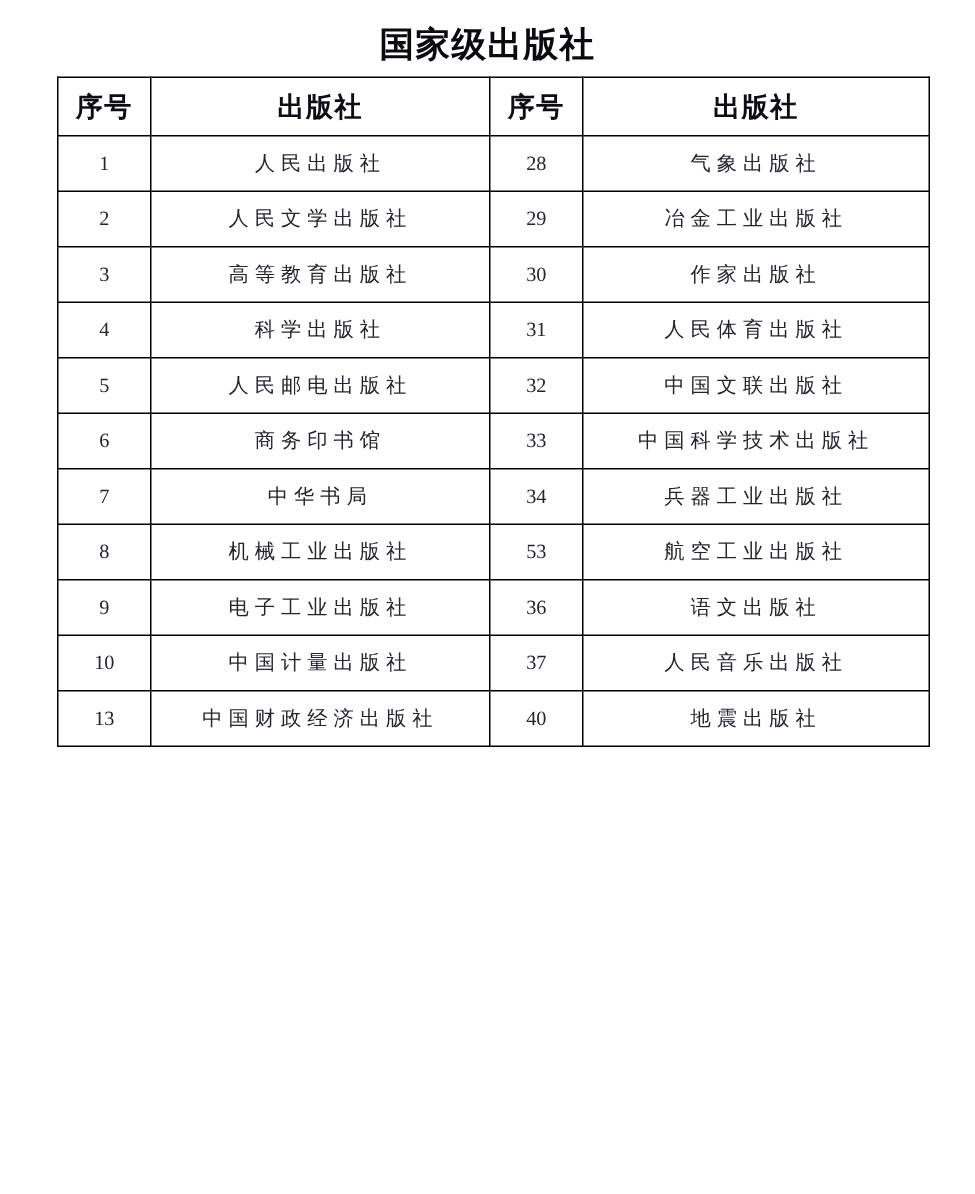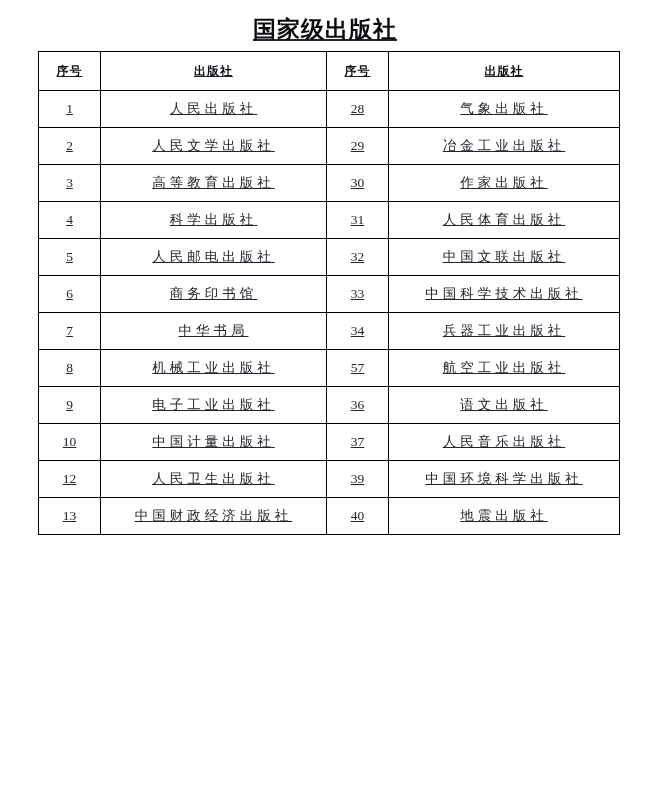--- a/index.html
+++ b/index.html
@@ -14,21 +14,20 @@
     background: var(--bg-color);
   }
   .page {
     position: relative;
     width: 650px;
     height: 760px;
     background: var(--bg-color);
     font-family: "Liberation Serif", "DejaVu Serif", serif;
     color: var(--text-color);
     overflow: hidden;
-    text-decoration: underline;
   }
   .doc-title {
     margin: 0;
     padding-top: 14px;
     height: 51px;
     text-align: center;
     font-size: 23px;
     font-weight: bold;
     color: #0a0a0f;
     letter-spacing: 1px;
@@ -43,21 +42,21 @@
   .pub-table td {
     border: 1px solid var(--border-color);
     text-align: center;
     vertical-align: middle;
     padding: 0 2px;
     overflow: hidden;
     white-space: nowrap;
   }
   .pub-table thead th {
     height: 39px;
-    font-size: 12px;
+    font-size: 18px;
     font-weight: bold;
     color: #0d0d14;
     letter-spacing: 1px;
   }
   .pub-table tbody td {
     height: 37px;
     font-size: 13.5px;
   }
   .pub-table td.num {
     letter-spacing: 0;
@@ -131,42 +130,36 @@
         </tr>
         <tr>
           <td class="num">7</td>
           <td class="pub">中华书局</td>
           <td class="num">34</td>
           <td class="pub">兵器工业出版社</td>
         </tr>
         <tr>
           <td class="num">8</td>
           <td class="pub">机械工业出版社</td>
-          <td class="num">57</td>
+          <td class="num">53</td>
           <td class="pub">航空工业出版社</td>
         </tr>
         <tr>
           <td class="num">9</td>
           <td class="pub">电子工业出版社</td>
           <td class="num">36</td>
           <td class="pub">语文出版社</td>
         </tr>
         <tr>
           <td class="num">10</td>
           <td class="pub">中国计量出版社</td>
           <td class="num">37</td>
           <td class="pub">人民音乐出版社</td>
         </tr>
         <tr>
-          <td class="num">12</td>
-          <td class="pub">人民卫生出版社</td>
-          <td class="num">39</td>
-          <td class="pub">中国环境科学出版社</td>
-        </tr>
-        <tr>
           <td class="num">13</td>
           <td class="pub">中国财政经济出版社</td>
           <td class="num">40</td>
           <td class="pub">地震出版社</td>
         </tr>
       </tbody>
   </table>
 </div>
 
 </body></html>

